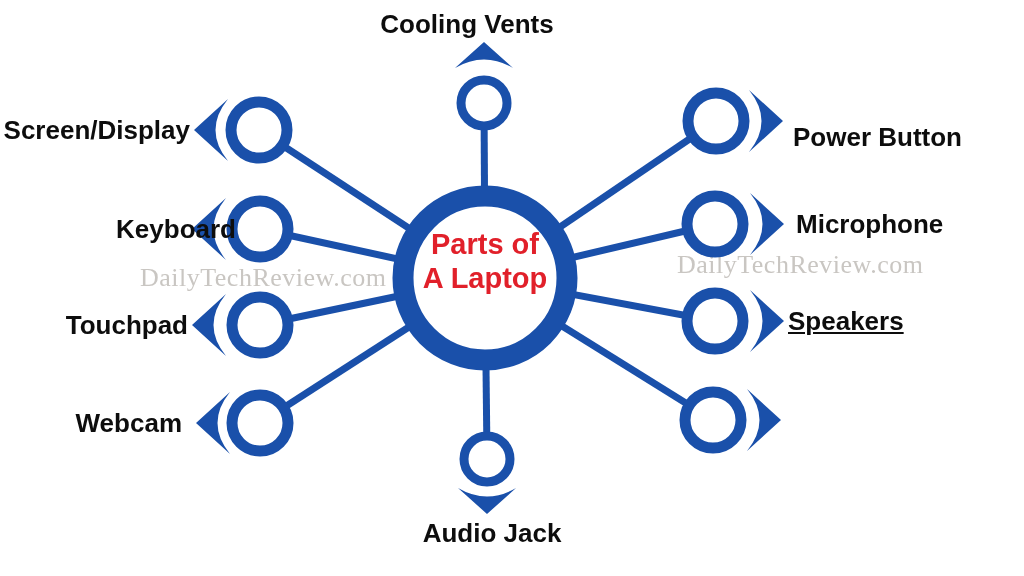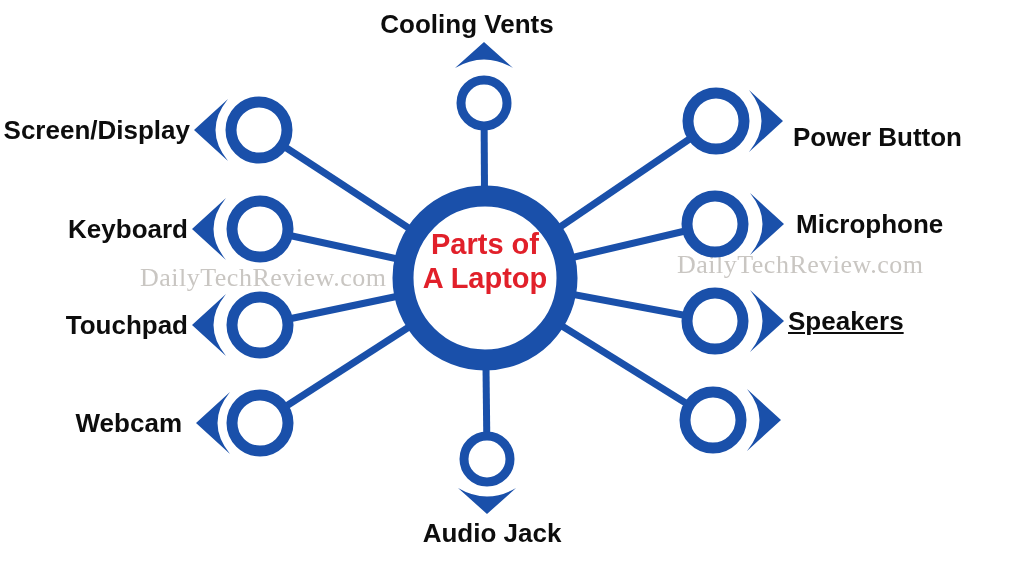--- a/index.html
+++ b/index.html
@@ -90,20 +90,20 @@
   </svg>
 
   <div id="center-title">
     <div>Parts of</div>
     <div>A Laptop</div>
   </div>
 
   <div class="lbl center-x" style="left:467px;top:7px;">Cooling Vents</div>
   <div class="lbl center-x" style="left:492px;top:516px;">Audio Jack</div>
   <div class="lbl right-align" style="left:0;width:190px;top:113px;">Screen/Display</div>
-  <div class="lbl right-align" style="left:0;width:188px;top:212px;">Keyboard</div>
+  <div class="lbl right-align" style="left:0;width:188px;top:212px;padding-left:48px;">Keyboard</div>
   <div class="lbl right-align" style="left:0;width:188px;top:308px;">Touchpad</div>
   <div class="lbl right-align" style="left:0;width:182px;top:406px;">Webcam</div>
   <div class="lbl" style="left:793px;top:104px;margin-top:16px;">Power Button</div>
   <div class="lbl" style="left:796px;top:207px;">Microphone</div>
   <div class="lbl" style="left:788px;top:304px;text-decoration:underline;">Speakers</div>
 
 </div>
 
 </body></html>

